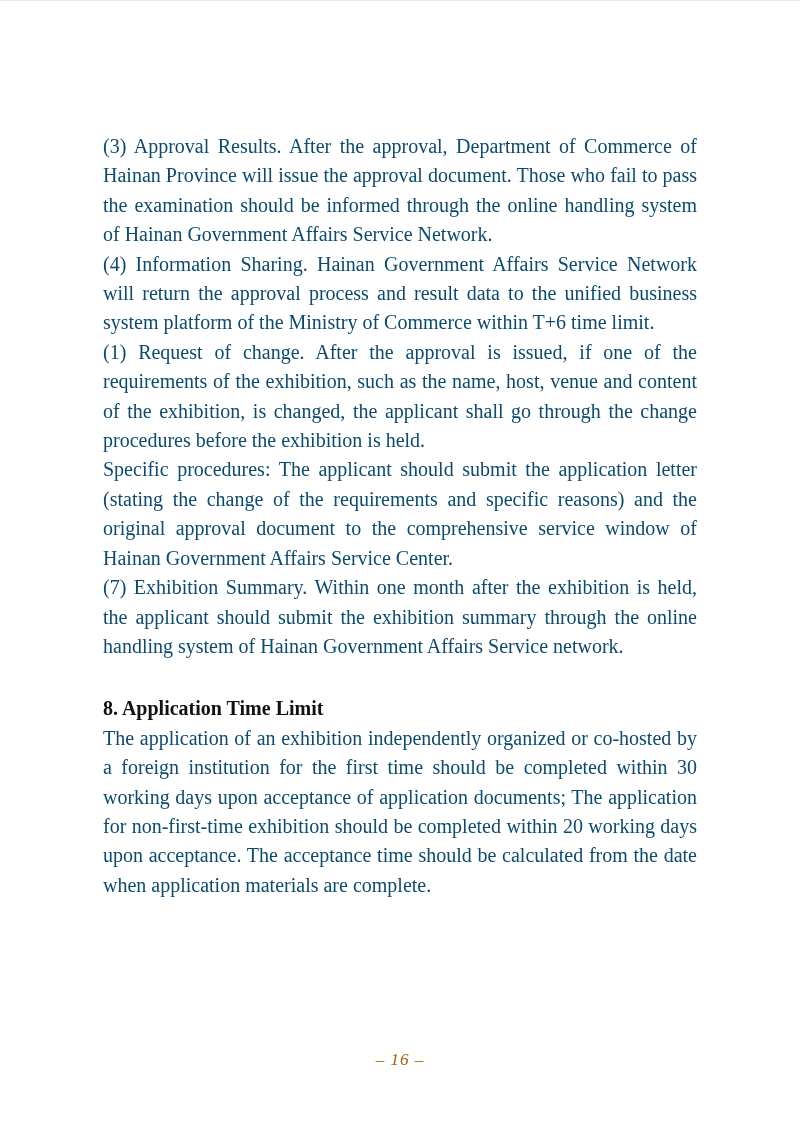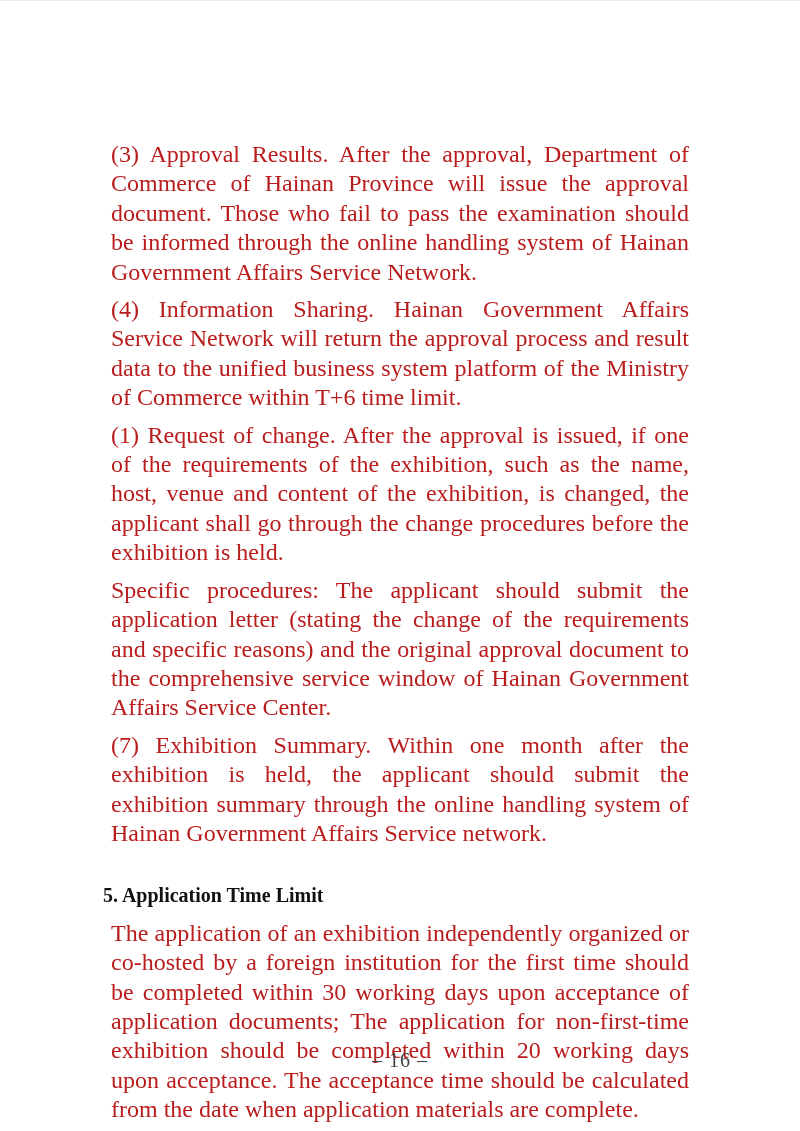--- a/index.html
+++ b/index.html
@@ -19,54 +19,55 @@
     width: 100%; height: 1px;
     background: #ebebeb;
   }
   .content {
     position: absolute;
     left: 103px;
     top: 132px;
     width: 594px;
   }
   .para {
-    margin: 8px;
-    font-size: 24px;
+    margin: 0;
+    font-size: 20px;
     line-height: 29.4px;
     text-align: justify;
-    color: #b91c1c;
+    color: #0c4a6e;
   }
   .heading {
     margin: 33px 0 0 0;
     font-size: 20px;
     line-height: 29.4px;
     font-weight: bold;
     text-align: left;
     color: #111111;
   }
   .footer {
     position: absolute;
     left: 0;
     top: 1049px;
     width: 100%;
     text-align: center;
-    font-size: 20px;
+    font-size: 17px;
     line-height: 22px;
-    color: #404040;
+    color: #a16207;
     letter-spacing: 1px;
+    font-style: italic;
   }
 </style>
 </head>
 <body>
 
 <div class="page-top-edge"></div>
 
 <div class="content">
   <p class="para">(3) Approval Results. After the approval, Department of Commerce of Hainan Province will issue the approval document. Those who fail to pass the examination should be informed through the online handling system of Hainan Government Affairs Service Network.</p>
   <p class="para">(4) Information Sharing. Hainan Government Affairs Service Network will return the approval process and result data to the unified business system platform of the Ministry of Commerce within T+6 time limit.</p>
   <p class="para">(1) Request of change. After the approval is issued, if one of the requirements of the exhibition, such as the name, host, venue and content of the exhibition, is changed, the applicant shall go through the change procedures before the exhibition is held.</p>
   <p class="para">Specific procedures: The applicant should submit the application letter (stating the change of the requirements and specific reasons) and the original approval document to the comprehensive service window of Hainan Government Affairs Service Center.</p>
   <p class="para">(7) Exhibition Summary. Within one month after the exhibition is held, the applicant should submit the exhibition summary through the online handling system of Hainan Government Affairs Service network.</p>
-  <h2 class="heading">5. Application Time Limit</h2>
+  <h2 class="heading">8. Application Time Limit</h2>
   <p class="para">The application of an exhibition independently organized or co-hosted by a foreign institution for the first time should be completed within 30 working days upon acceptance of application documents; The application for non-first-time exhibition should be completed within 20 working days upon acceptance. The acceptance time should be calculated from the date when application materials are complete.</p>
 </div>
 
 <div class="footer">– 16 –</div>
 
 </body></html>

